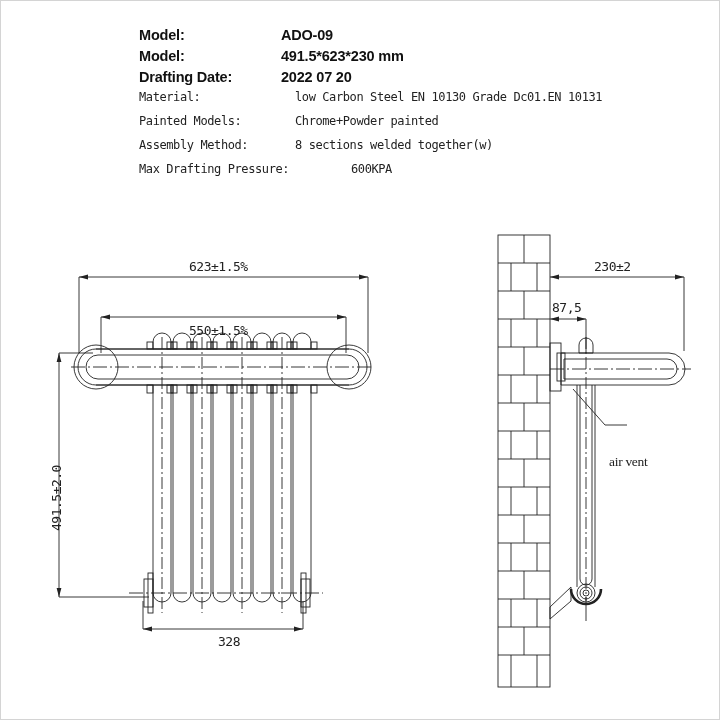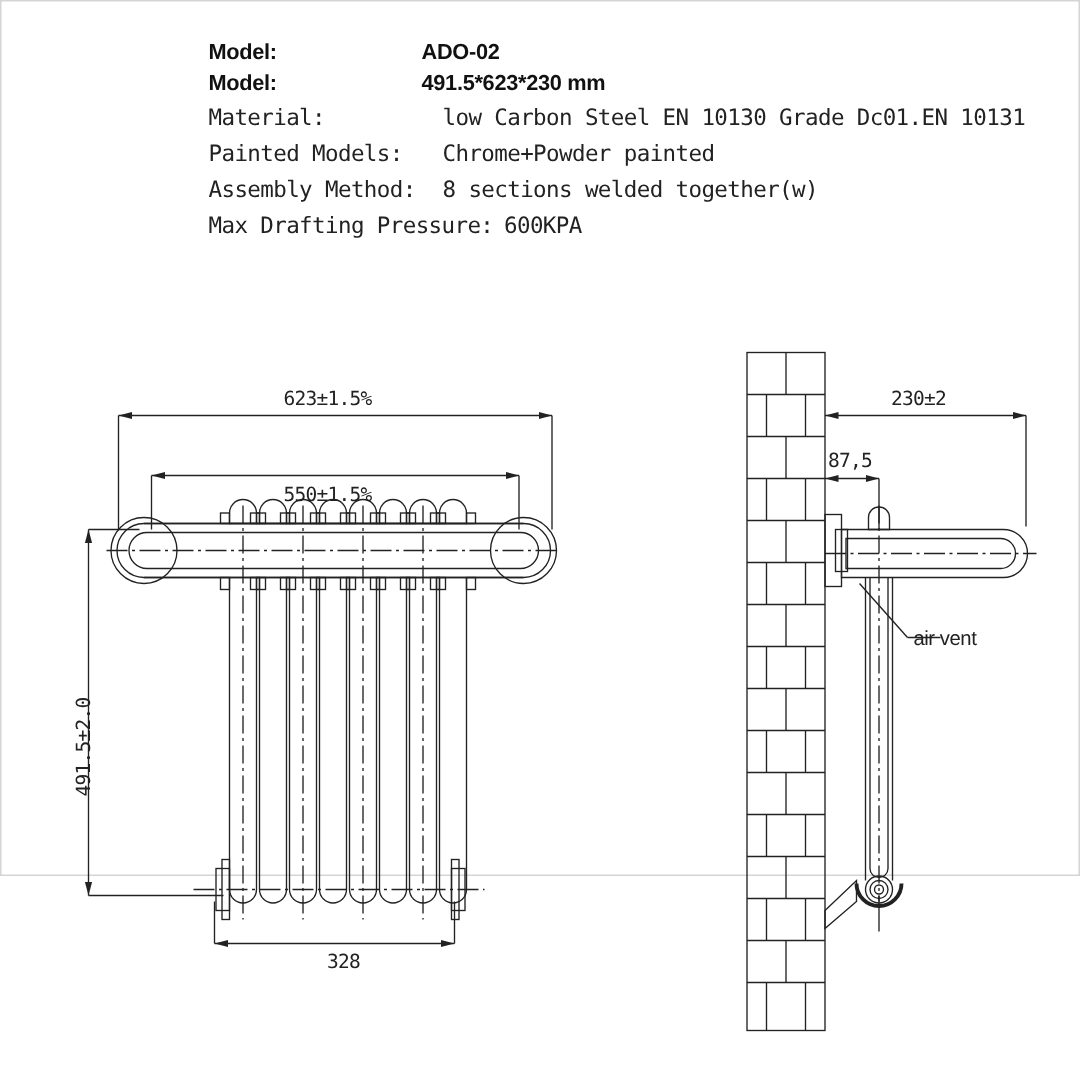--- a/index.html
+++ b/index.html
@@ -13,21 +13,21 @@
     height: 720px;
     position: relative;
     overflow: hidden;
     font-family: "Liberation Sans", sans-serif;
     color: #1a1a1a;
   }
   #sheet {
     position: absolute;
     left: 0; top: 0;
     width: 720px;
-    height: 584px;
+    height: 720px;
     box-sizing: border-box;
     border: 1px solid #d4d4d4;
     background: #ffffff;
   }
   
   #spec-block {
     position: absolute;
     left: 138px;
     top: 26px;
     width: 480px;
@@ -49,29 +49,29 @@
   }
   .sans .sp-label, .sans .sp-value {
     font-family: "Liberation Sans", sans-serif;
     font-size: 14.5px;
     font-weight: 600;
     letter-spacing: -0.2px;
     color: #111;
   }
   .mono .sp-label, .mono .sp-value {
     font-family: "DejaVu Sans Mono", "Liberation Mono", monospace;
-    font-size: 15px;
+    font-size: 12px;
     font-weight: 400;
     letter-spacing: -0.4px;
     color: #222;
   }
   .spec-row.mono { height: 24px; }
   .v-col { left: 142px; }
   .v-col-wide { left: 156px; }
-  .v-col-press { left: 197px; text-align: center; }
+  .v-col-press { left: 212px; text-align: center; }
 
   
   #drawing {
     position: absolute;
     left: 0; top: 0;
     width: 720px;
     height: 720px;
     pointer-events: none;
   }
   .dimtext {
@@ -81,44 +81,49 @@
     letter-spacing: -0.5px;
     color: #222;
     white-space: nowrap;
   }
   .dimtext.rot {
     transform: rotate(-90deg);
     transform-origin: left top;
   }
   .labeltext {
     position: absolute;
-    font-family: Liberation Sans, sans-serif;
+    font-family: Liberation Serif, serif;
     font-size: 13.5px;
     letter-spacing: -0.3px;
     color: #222;
     white-space: nowrap;
+    margin-top: 36px;
   }
 </style>
 </head>
 <body>
 
 <div id="sheet">
 
   <div id="spec-block">
 
     <div class="spec-row sans">
       <span class="sp-label">Model:</span>
-      <span class="sp-value v-col">ADO-02</span>
+      <span class="sp-value v-col">ADO-09</span>
     </div>
 
     <div class="spec-row sans">
       <span class="sp-label">Model:</span>
       <span class="sp-value v-col">491.5*623*230 mm</span>
     </div>
 
+    <div class="spec-row sans">
+      <span class="sp-label">Drafting Date:</span>
+      <span class="sp-value v-col">2022 07 20</span>
+    </div>
 
     <div class="spec-row mono">
       <span class="sp-label">Material:</span>
       <span class="sp-value v-col-wide">low Carbon Steel  EN 10130 Grade Dc01.EN 10131</span>
     </div>
 
     <div class="spec-row mono">
       <span class="sp-label">Painted Models:</span>
       <span class="sp-value v-col-wide">Chrome+Powder painted</span>
     </div>

